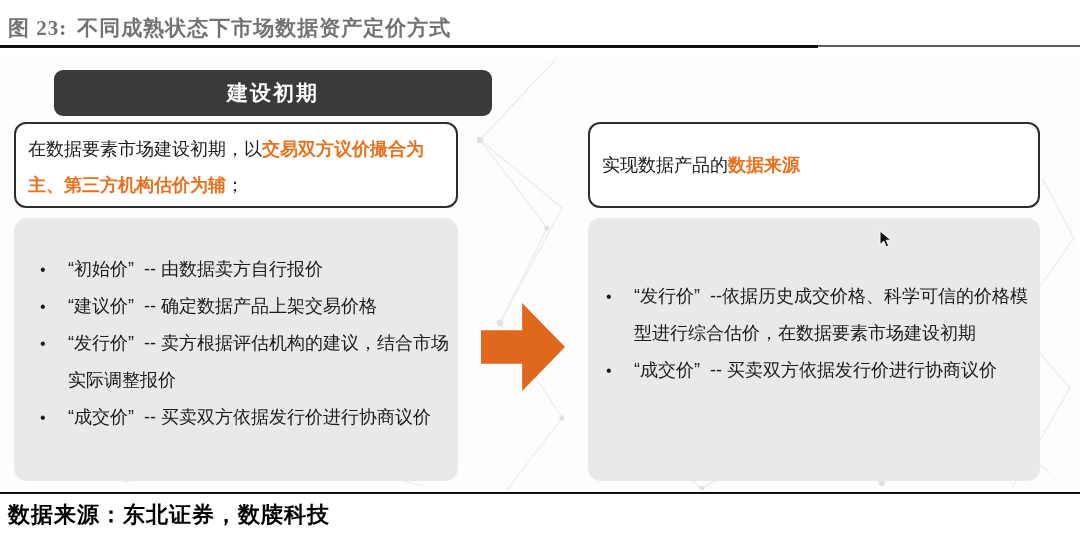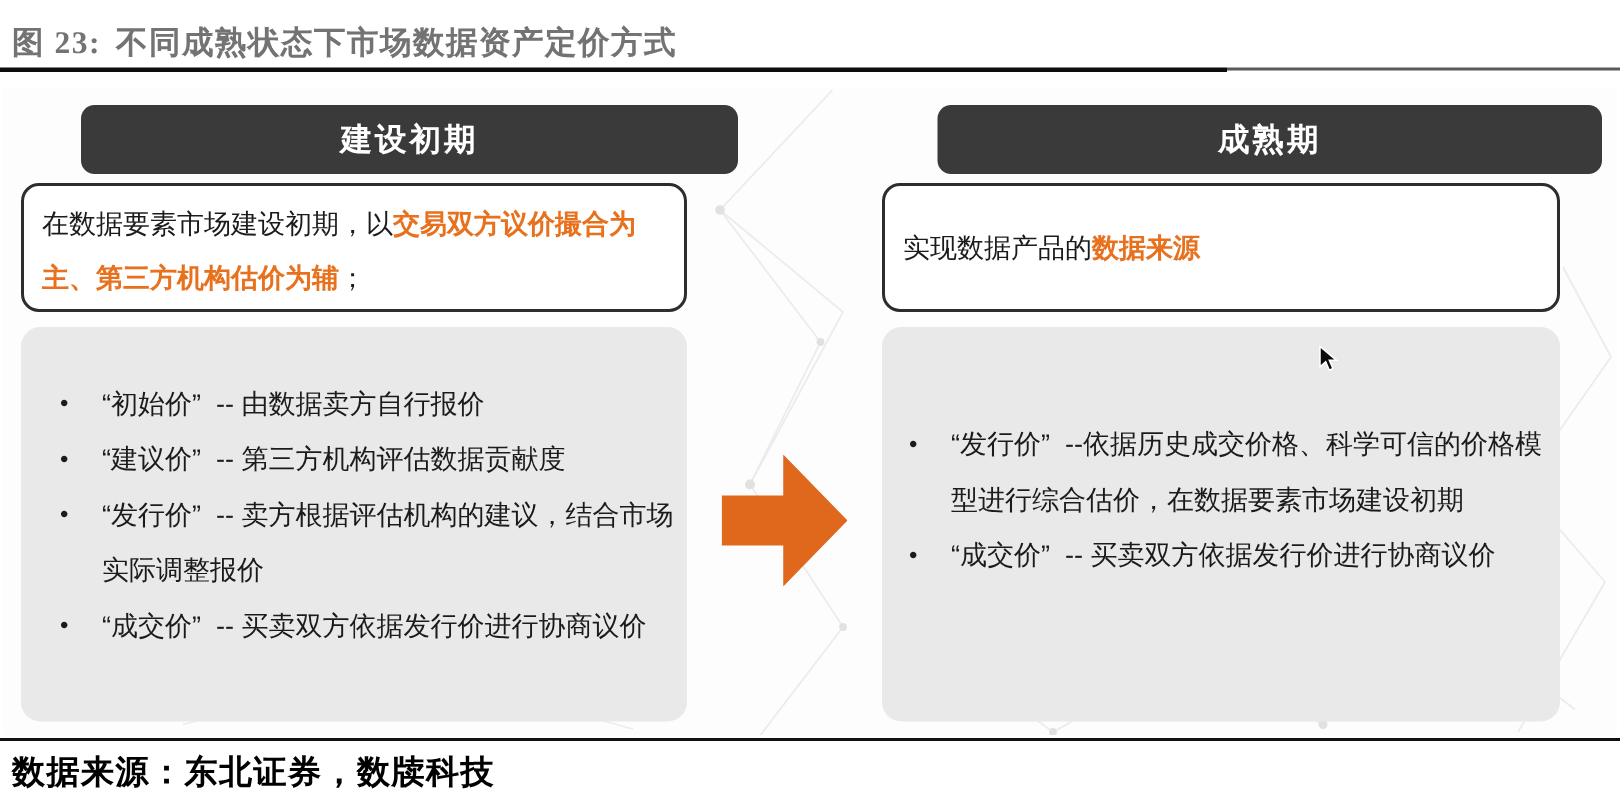--- a/index.html
+++ b/index.html
@@ -104,38 +104,35 @@
   </div>
 
   <div class="panel left">
     <ul class="blist">
       <li>
         <span class="bullet">•</span>
         <span class="btext">“初始价”  -- 由数据卖方自行报价</span>
       </li>
       <li>
         <span class="bullet">•</span>
-        <span class="btext">“建议价”  -- 第三方机构评估数据贡献度</span>
+        <span class="btext">“建议价”  -- 确定数据产品上架交易价格</span>
       </li>
       <li>
         <span class="bullet">•</span>
         <span class="btext">“发行价”  -- 卖方根据评估机构的建议，结合市场实际调整报价</span>
       </li>
       <li>
         <span class="bullet">•</span>
         <span class="btext">“成交价”  -- 买卖双方依据发行价进行协商议价</span>
       </li>
     </ul>
   </div>
 
   <div class="arrow"></div>
 
-  <div class="col-header right">
-    <span>成熟期</span>
-  </div>
 
   <div class="summary-box right">
     <div>
       <span>实现数据产品的</span><span class="hl">数据来源</span>
     </div>
   </div>
 
   <div class="panel right">
     <ul class="blist">
       <li>

